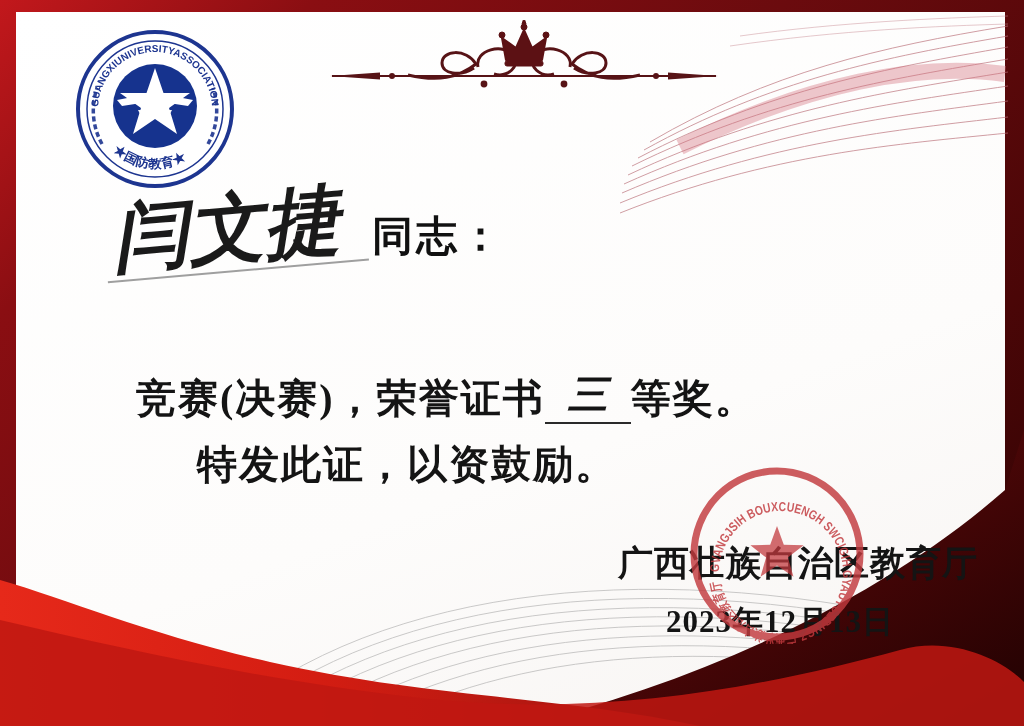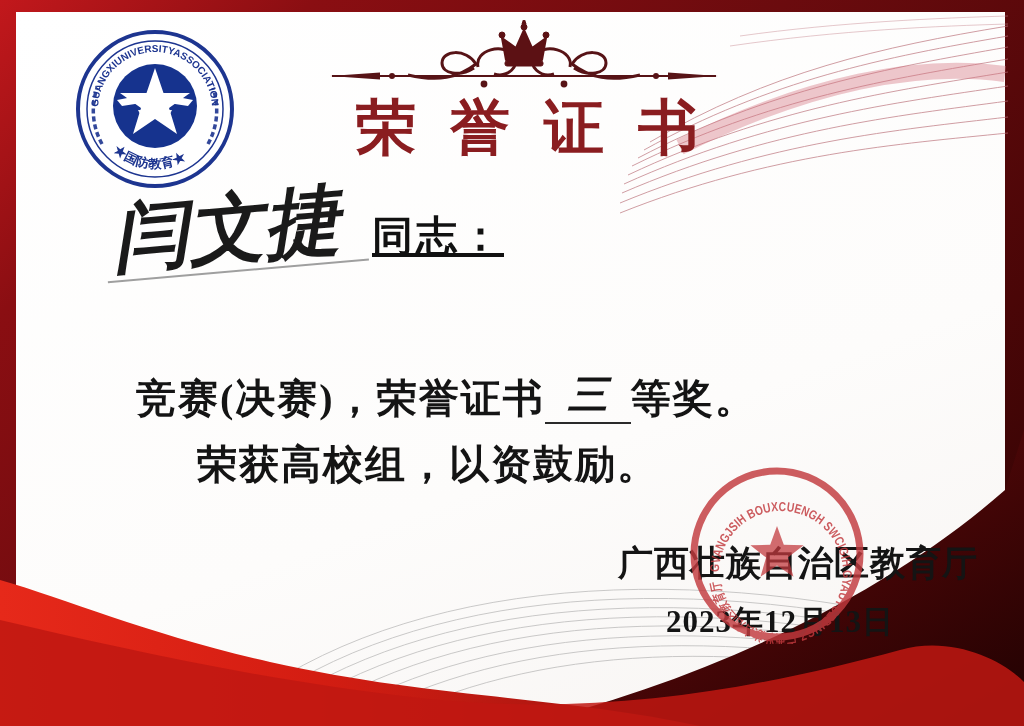--- a/index.html
+++ b/index.html
@@ -20,21 +20,21 @@
     text-align:center;font-size:60px;font-weight:700;color:#8a1d20;
     letter-spacing:34px;text-indent:34px;white-space:nowrap;
   }
   
   #name-row{position:absolute;left:104px;top:192px;display:flex;align-items:flex-end;}
   #recipient-name{
     display:inline-block;font-size:76px;line-height:0.95;font-weight:600;
     font-style:italic;color:#1a1a1a;transform:rotate(-5deg);
     padding:0 26px 6px 8px;border-bottom:2px solid #9f9f9f;min-width:200px;
   }
-  #recipient-suffix{font-size:41px;font-weight:700;color:#111;padding:0 0 8px 6px;letter-spacing:3px;text-decoration:underline;}
+  #recipient-suffix{font-size:41px;font-weight:700;color:#111;padding:0 0 8px 6px;letter-spacing:3px;}
   
   .body-line{position:absolute;font-size:40px;font-weight:700;color:#141414;letter-spacing:2px;white-space:nowrap;}
   #body-line1{left:197px;top:303px;}
   #body-line2{left:136px;top:369px;}
   #body-line3{left:197px;top:437px;}
   #award-grade{
     display:inline-block;width:86px;text-align:center;vertical-align:bottom;
     border-bottom:2px solid #2a2a2a;font-style:italic;font-weight:700;
     transform:translateY(-2px);letter-spacing:0;
   }
@@ -160,29 +160,28 @@
     <g fill="#5c1114" stroke="#5c1114">
       <path d="M 178,40 L 174,18 L 188,28 L 196,10 L 204,28 L 218,18 L 214,40 Z" stroke-width="2" stroke-linejoin="round"></path>
       <rect x="177" y="41" width="38" height="5" rx="2"></rect>
       <circle cx="174" cy="15" r="3"></circle>
         <circle cx="196" cy="7" r="3"></circle>
         <circle cx="218" cy="15" r="3"></circle>
       <path d="M 194,4 L 196,-2 L 198,4 Z"></path>
     </g>
   </svg>
 
-  <div id="title">荣誉证书</div>
 
   <div id="name-row">
     <span id="recipient-name">闫文捷</span>
     <span id="recipient-suffix">同志：</span>
   </div>
 
   <div id="body-line2" class="body-line"><span>竞赛(决赛)，荣誉证书</span><span id="award-grade">三</span><span>等奖。</span></div>
-  <div id="body-line3" class="body-line">荣获高校组，以资鼓励。</div>
+  <div id="body-line3" class="body-line">特发此证，以资鼓励。</div>
 
   <div id="issuer">广西壮族自治区教育厅</div>
   <div id="date">2023年12月13日</div>
 
   <svg class="abs" style="left:687px;top:464px;opacity:0.82;" width="180" height="180" viewBox="0 0 180 180">
     <defs>
       <path id="sealCircle" d="M 32,108 A 62,62 0 1 1 32,110" fill="none"></path>
     </defs>
     <circle cx="90" cy="90" r="83" fill="none" stroke="#c23a3e" stroke-width="7"></circle>
     <polygon fill="#c23a3e" opacity="0.9" points="90,62 96.8,80.7 116.6,81.3 100.9,93.6 106.5,112.7 90,101.5 73.5,112.7 79.1,93.6 63.4,81.3 83.2,80.7"></polygon>

